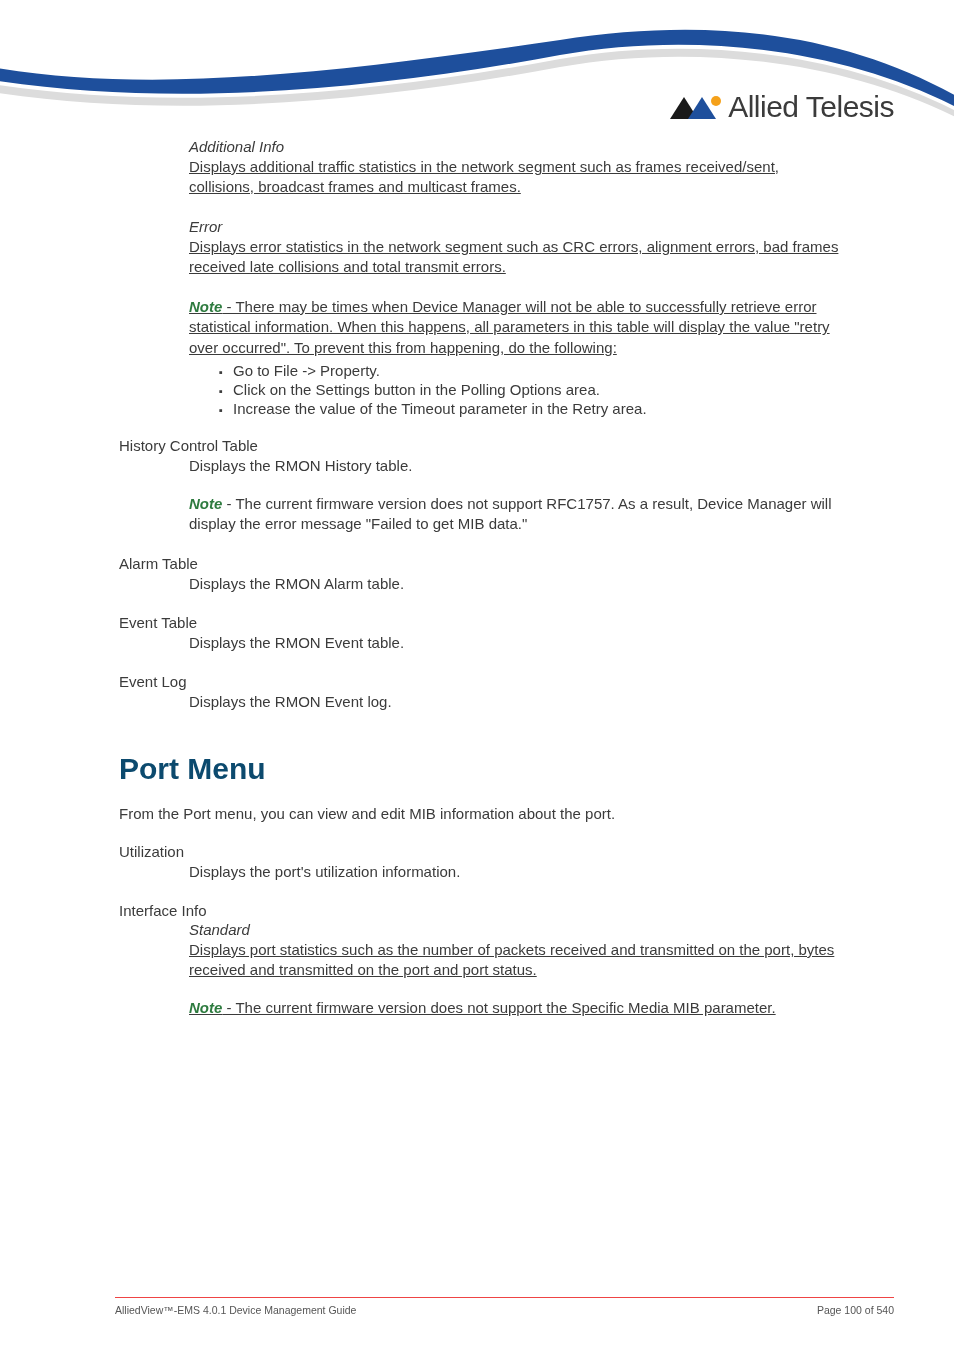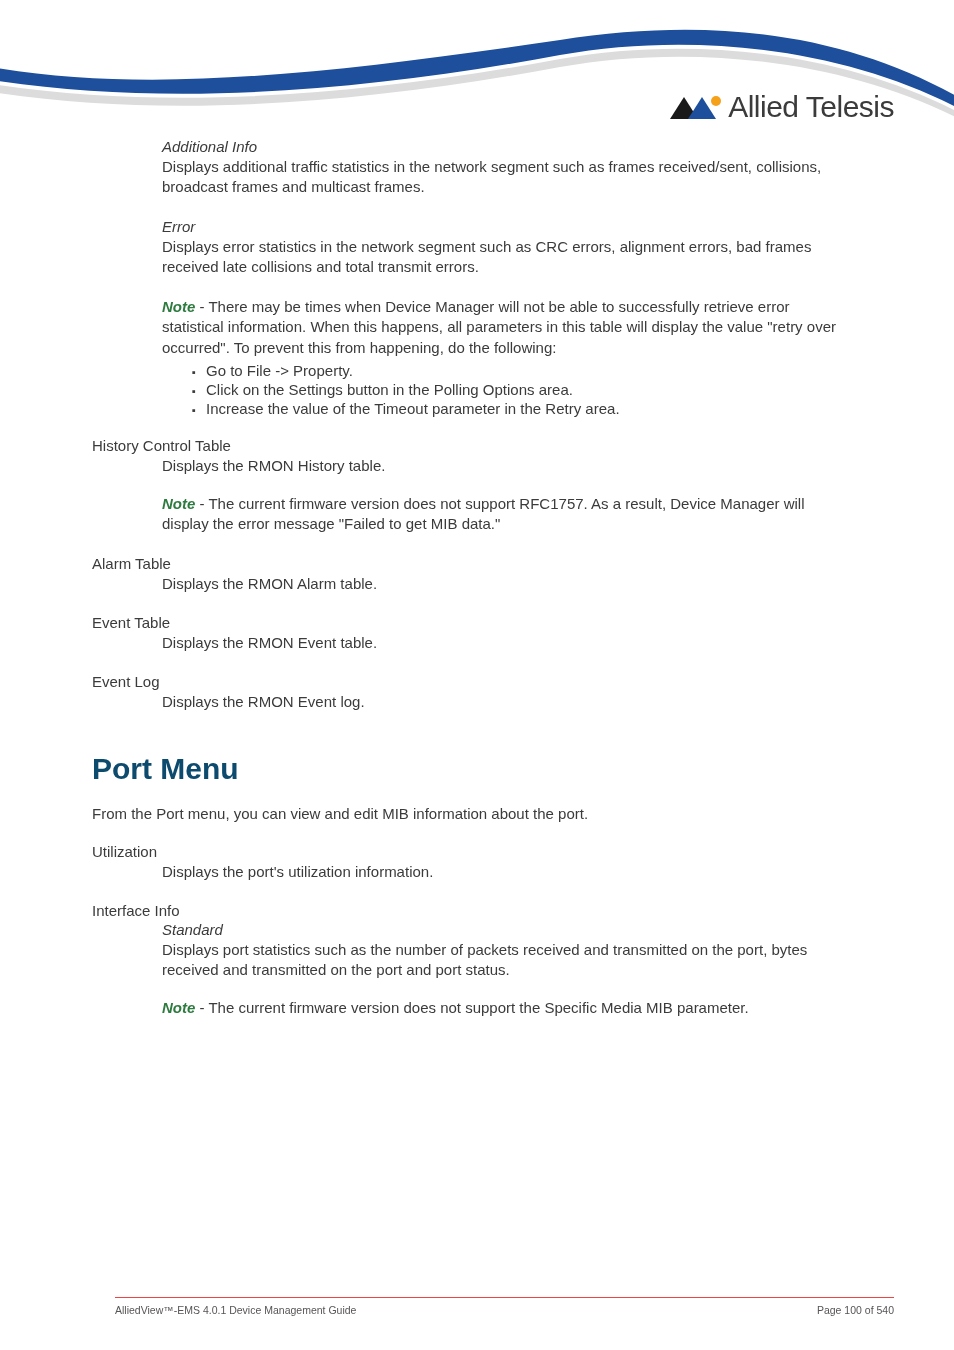--- a/index.html
+++ b/index.html
@@ -32,31 +32,32 @@
     font-family: Arial, "Segoe UI", sans-serif;
     font-size: 30px;
     color: #3b3b3b;
     letter-spacing: -0.5px;
   }
   .content {
     position: absolute;
     top: 138px;
     left: 0;
     width: 954px;
-    padding: 0 115px 0 92px;
+    padding: 0 115px 0 119px;
   }
   .para-sub-it {
     font-style: italic;
     margin: 0 0 2px 70px;
     font-size: 15px;
   }
   .para-sub-body {
     margin: 0 0 0 70px;
     font-size: 15px;
     line-height: 1.35;
+    text-decoration: underline;
   }
   .block { margin-bottom: 20px; }
   .note-run .note-word { color: #2e7b3f; font-weight: 600; font-style: italic; }
   ul.bullets {
     margin: 4px 0 0 70px;
     padding-left: 40px;
   }
   ul.bullets li { font-size: 15px; margin: 2px 0; padding-left: 4px; }
   ul.bullets li::marker { font-size: 11px; content: "▪  "; }
   .section-it {

